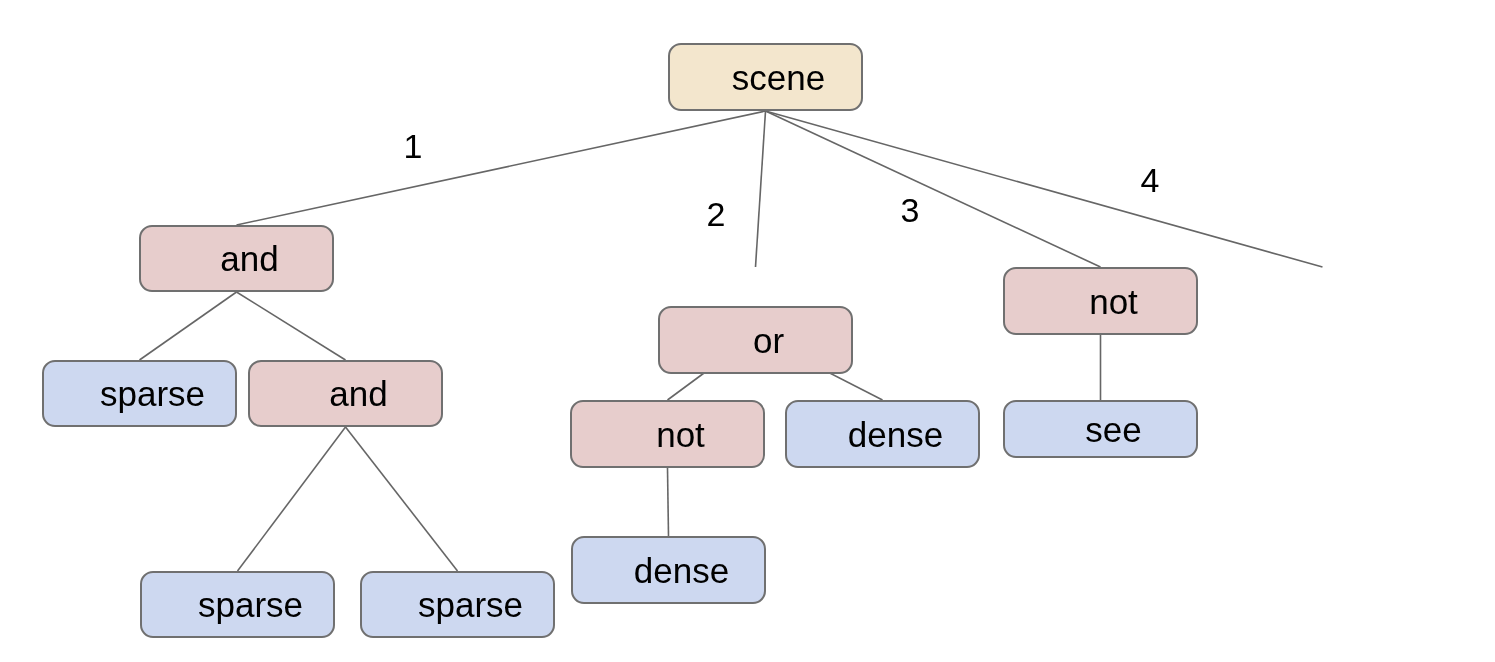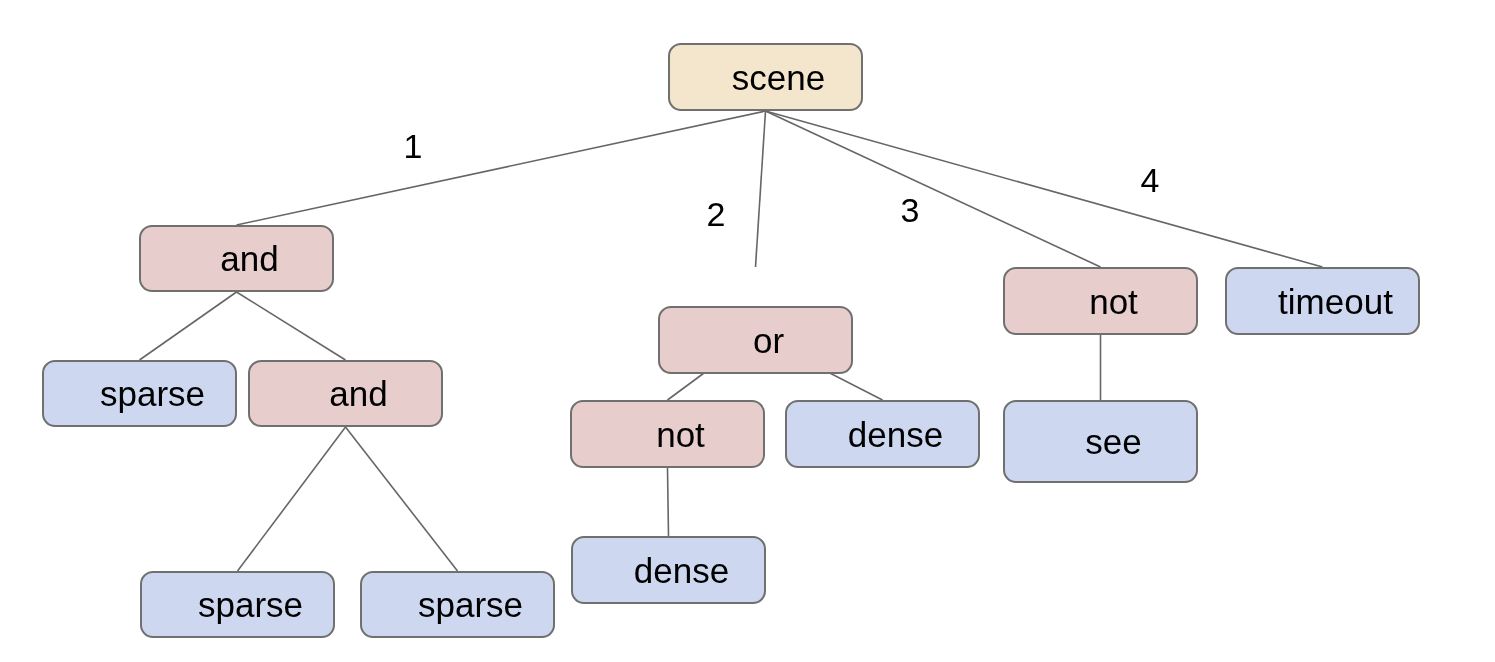--- a/index.html
+++ b/index.html
@@ -68,22 +68,21 @@
       <line x1="755.5" y1="335" x2="667.5" y2="400" class="edge-line" style="stroke: rgb(102, 102, 102);"></line>
       <line x1="755.5" y1="335" x2="882.5" y2="400" class="edge-line" style="stroke: rgb(102, 102, 102);"></line>
       <line x1="667.5" y1="468" x2="668.5" y2="536" class="edge-line" style="stroke: rgb(102, 102, 102);"></line>
       <line x1="1100.5" y1="335" x2="1100.5" y2="400" class="edge-line" style="stroke: rgb(102, 102, 102);"></line>
     </svg>
 
 <div class="node" style="left: 668px; top: 43px; width: 195px; height: 68px; background: rgb(243, 230, 205); border-color: rgb(112, 112, 112);">scene</div>
     <div class="node" style="left: 139px; top: 225px; width: 195px; height: 67px; background: rgb(231, 205, 204); border-color: rgb(112, 112, 112);">and</div>
     <div class="node" style="left: 658px; top: 267px; width: 195px; height: 68px; background: rgb(231, 205, 204); border-color: rgb(112, 112, 112); margin-top: 39px;">or</div>
     <div class="node" style="left: 1003px; top: 267px; width: 195px; height: 68px; background: rgb(231, 205, 204); border-color: rgb(112, 112, 112);">not</div>
-    <div class="node" style="left: 1225px; top: 267px; width: 195px; height: 68px; background: rgb(205, 216, 240); border-color: rgb(112, 112, 112);">timeout</div>
     <div class="node" style="left: 42px; top: 360px; width: 195px; height: 67px; background: rgb(205, 216, 240); border-color: rgb(112, 112, 112);">sparse</div>
     <div class="node" style="left: 248px; top: 360px; width: 195px; height: 67px; background: rgb(231, 205, 204); border-color: rgb(112, 112, 112);">and</div>
     <div class="node" style="left: 570px; top: 400px; width: 195px; height: 68px; background: rgb(231, 205, 204); border-color: rgb(112, 112, 112);">not</div>
     <div class="node" style="left: 785px; top: 400px; width: 195px; height: 68px; background: rgb(205, 216, 240); border-color: rgb(112, 112, 112);">dense</div>
-    <div class="node" style="left: 1003px; top: 400px; width: 195px; height: 83px; background: rgb(205, 216, 240); border-color: rgb(112, 112, 112); text-align: right;">see</div>
+    <div class="node" style="left: 1003px; top: 400px; width: 195px; height: 58px; background: rgb(205, 216, 240); border-color: rgb(112, 112, 112); text-align: right;">see</div>
     <div class="node" style="left: 140px; top: 571px; width: 195px; height: 67px; background: rgb(205, 216, 240); border-color: rgb(112, 112, 112);">sparse</div>
     <div class="node" style="left: 360px; top: 571px; width: 195px; height: 67px; background: rgb(205, 216, 240); border-color: rgb(112, 112, 112);">sparse</div>
     <div class="node" style="left: 571px; top: 536px; width: 195px; height: 68px; background: rgb(205, 216, 240); border-color: rgb(112, 112, 112);">dense</div>
   </div>
 
 </body></html>

